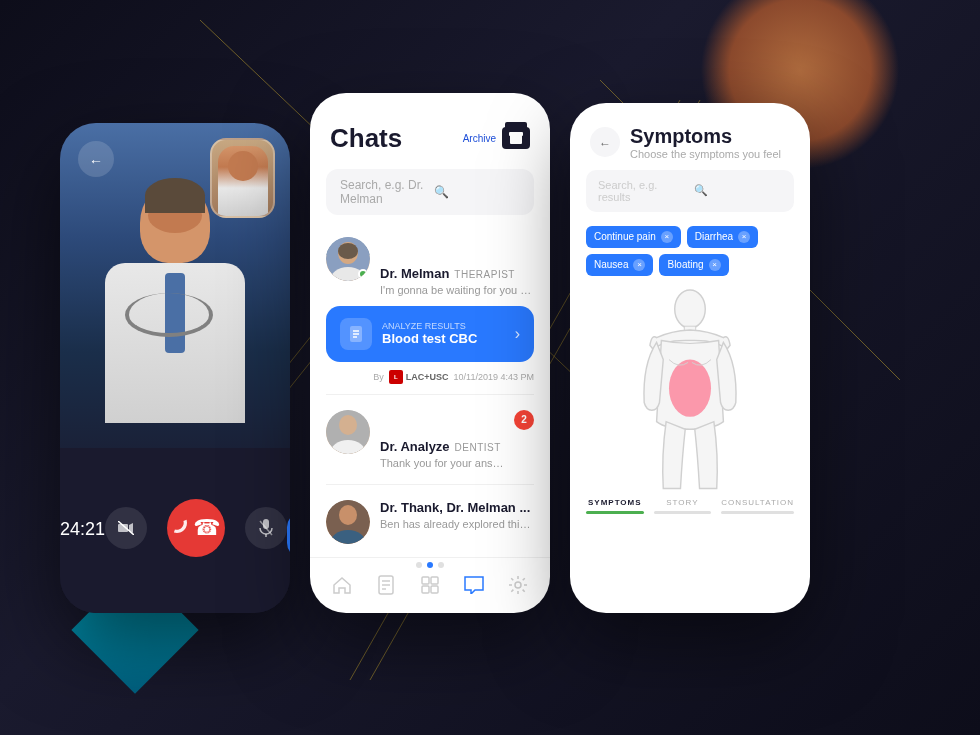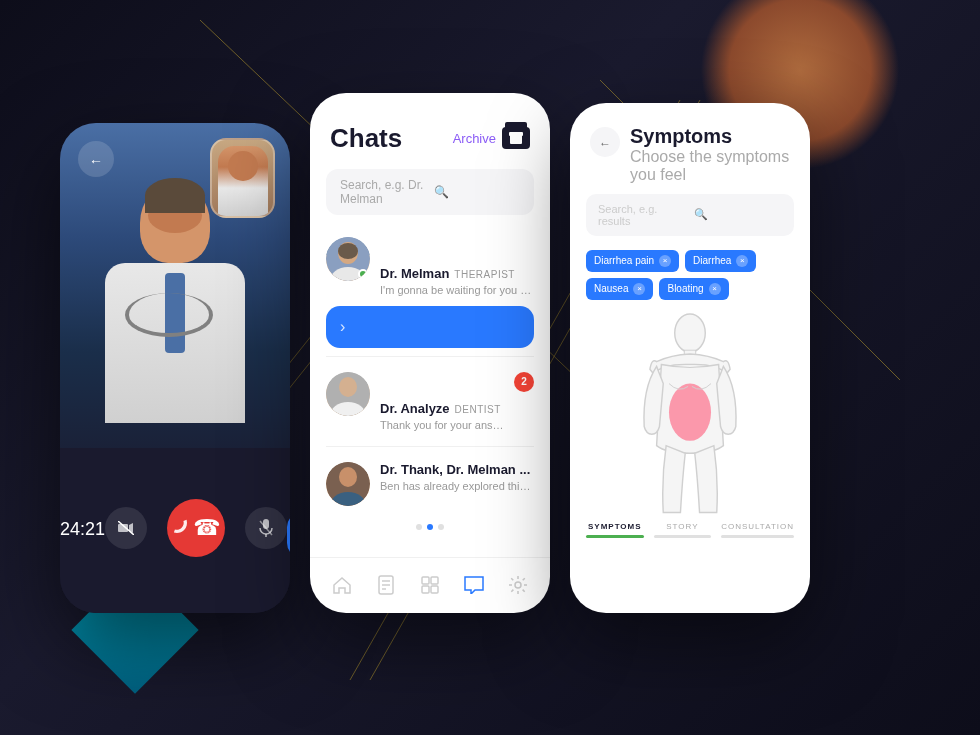--- a/index.html
+++ b/index.html
@@ -338,22 +338,22 @@
       text-align: center;
     }
 
     .archive-area {
       display: flex;
       align-items: center;
       gap: 6px;
     }
 
     .archive-text {
-      font-size: 13px;
-      color: #8b5cf6;
+      font-size: 10px;
+      color: #1d4ed8;
     }
 
     .archive-icon {
       width: 28px;
       height: 22px;
       background: #1a1a2e;
       border-radius: 4px;
       position: relative;
       display: flex;
       align-items: center;
@@ -646,21 +646,21 @@
       margin-top: 2px;
     }
 
     .symptoms-title-area .title {
       font-size: 20px;
       font-weight: 800;
       color: #1a1a2e;
     }
 
     .symptoms-title-area .subtitle {
-      font-size: 16px;
+      font-size: 11px;
       color: #aaa;
     }
 
     .symptoms-search {
       margin: 0 16px 14px;
       background: #f5f5f7;
       border-radius: 10px;
       padding: 9px 12px;
       display: flex;
       align-items: center;
@@ -889,23 +889,45 @@
       <div class="chat-info">
         <div class="chat-name-row">
           <span class="chat-name">Dr. Melman</span>
           <span class="chat-role">THERAPIST</span>
         </div>
         <div class="chat-preview">I'm gonna be waiting for you to an...</div>
       </div>
     </div>
 
     <div class="result-card">
+      <div class="result-card-left">
+        <div class="result-icon">
+          <svg width="16" height="16" viewBox="0 0 16 16">
+            <rect x="2" y="0" width="12" height="16" rx="2" fill="white" opacity="0.3"></rect>
+            <line x1="5" y1="5" x2="11" y2="5" stroke="white" stroke-width="1.5"></line>
+            <line x1="5" y1="8" x2="11" y2="8" stroke="white" stroke-width="1.5"></line>
+            <line x1="5" y1="11" x2="9" y2="11" stroke="white" stroke-width="1.5"></line>
+          </svg>
+        </div>
+        <div class="result-info">
+          <div class="label">Analyze results</div>
+          <div class="value">Blood test CBC</div>
+        </div>
+      </div>
       <div class="result-arrow">›</div>
     </div>
 
+    <div class="card-attr">
+      <span class="card-attr-text">By</span>
+      <div class="lac-badge">
+        <div class="lac-logo">L</div>
+        <span>LAC+USC</span>
+      </div>
+      <span class="card-attr-text">10/11/2019 4:43 PM</span>
+    </div>
 
     <div class="divider"></div>
 
     <div class="chat-item">
       <div class="chat-avatar avatar-dr-melissa">
         <svg viewBox="0 0 44 44" style="width:44px;height:44px;border-radius:50%;overflow:hidden;">
           <rect width="44" height="44" fill="#b0b0b0"></rect>
           <ellipse cx="22" cy="15" rx="9" ry="10" fill="#d4b090"></ellipse>
           <ellipse cx="22" cy="44" rx="18" ry="14" fill="#f0f0f0"></ellipse>
         </svg>
@@ -990,21 +1012,21 @@
       </div>
     </div>
 
     <div class="symptoms-search">
       <span>Search, e.g. results</span>
       <span>🔍</span>
     </div>
 
     <div class="tags-container">
       <div class="tag">
-        <span>Diarrhea pain</span>
+        <span>Continue pain</span>
         <div class="tag-x">×</div>
       </div>
       <div class="tag">
         <span>Diarrhea</span>
         <div class="tag-x">×</div>
       </div>
       <div class="tag">
         <span>Nausea</span>
         <div class="tag-x">×</div>
       </div>

